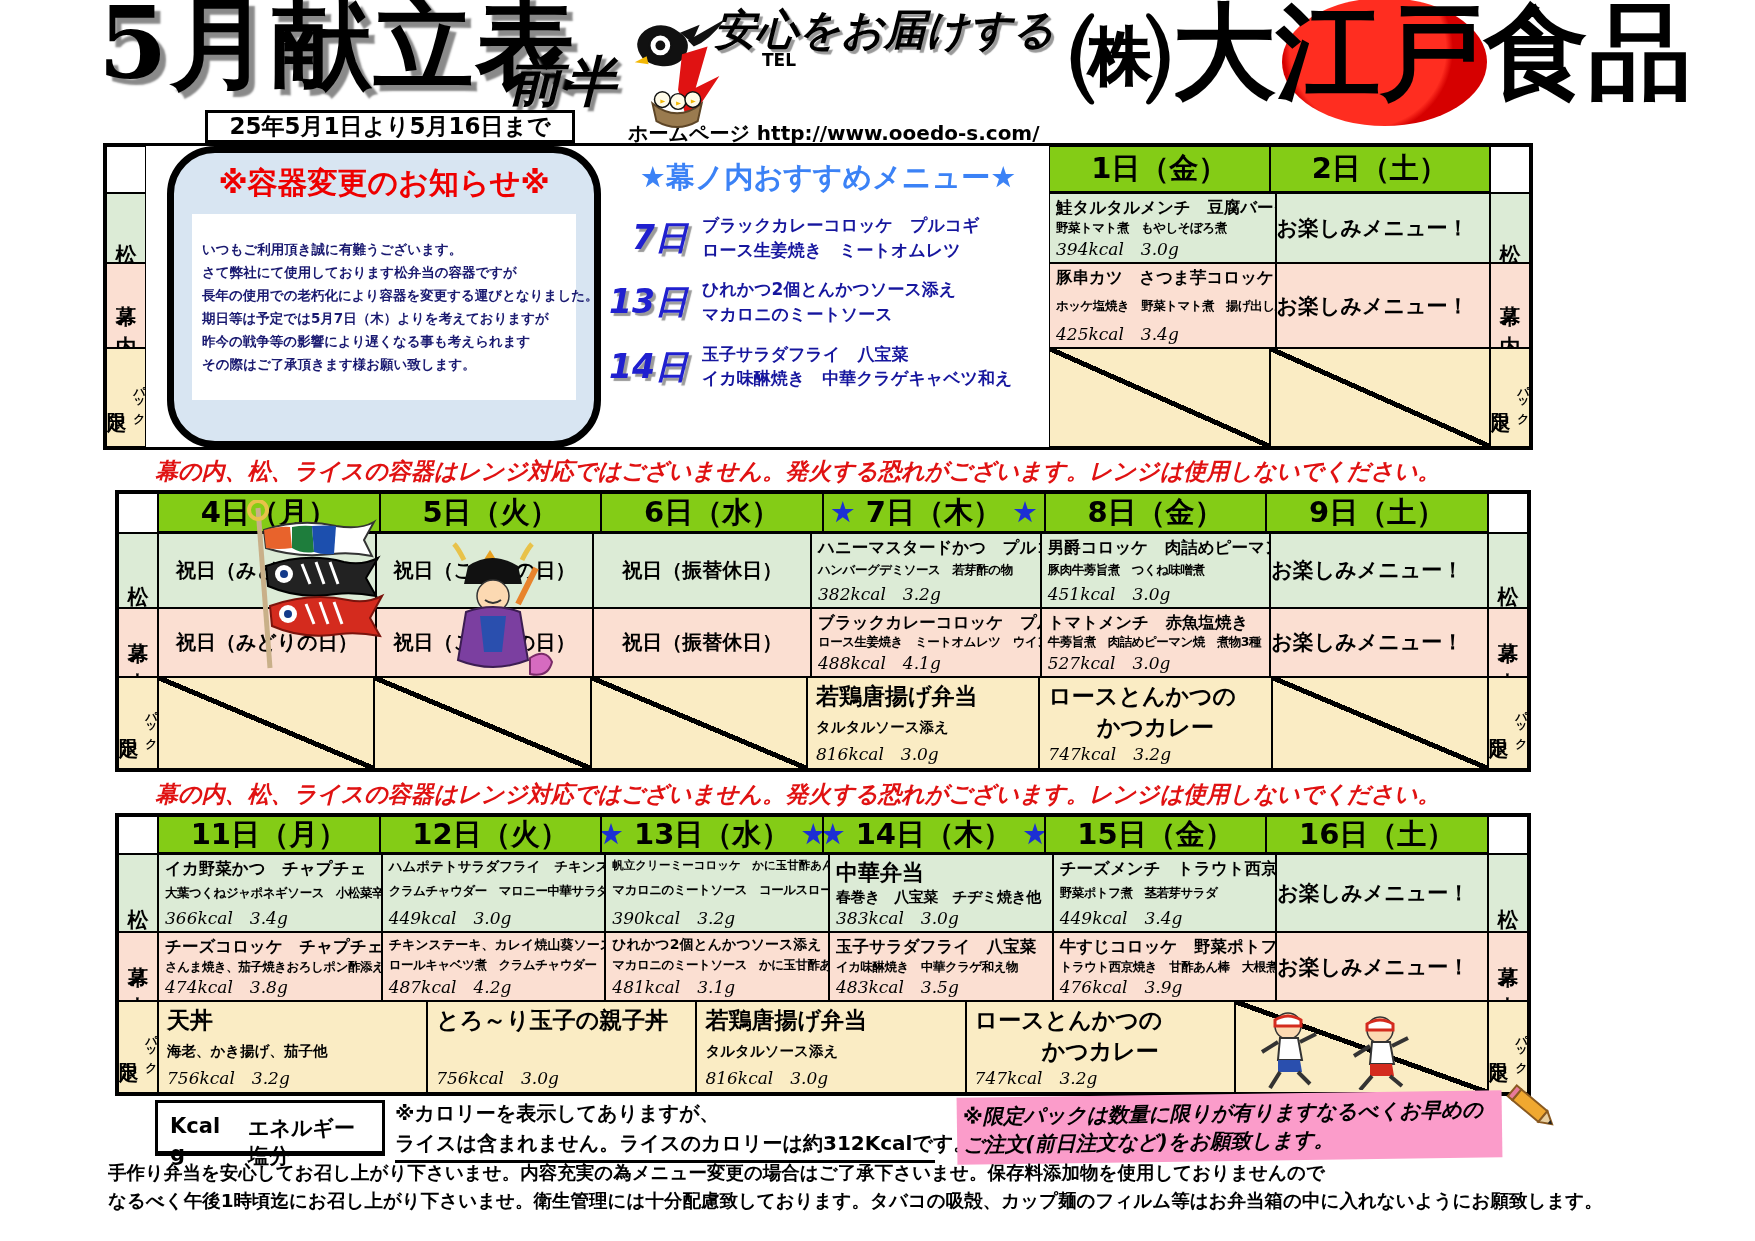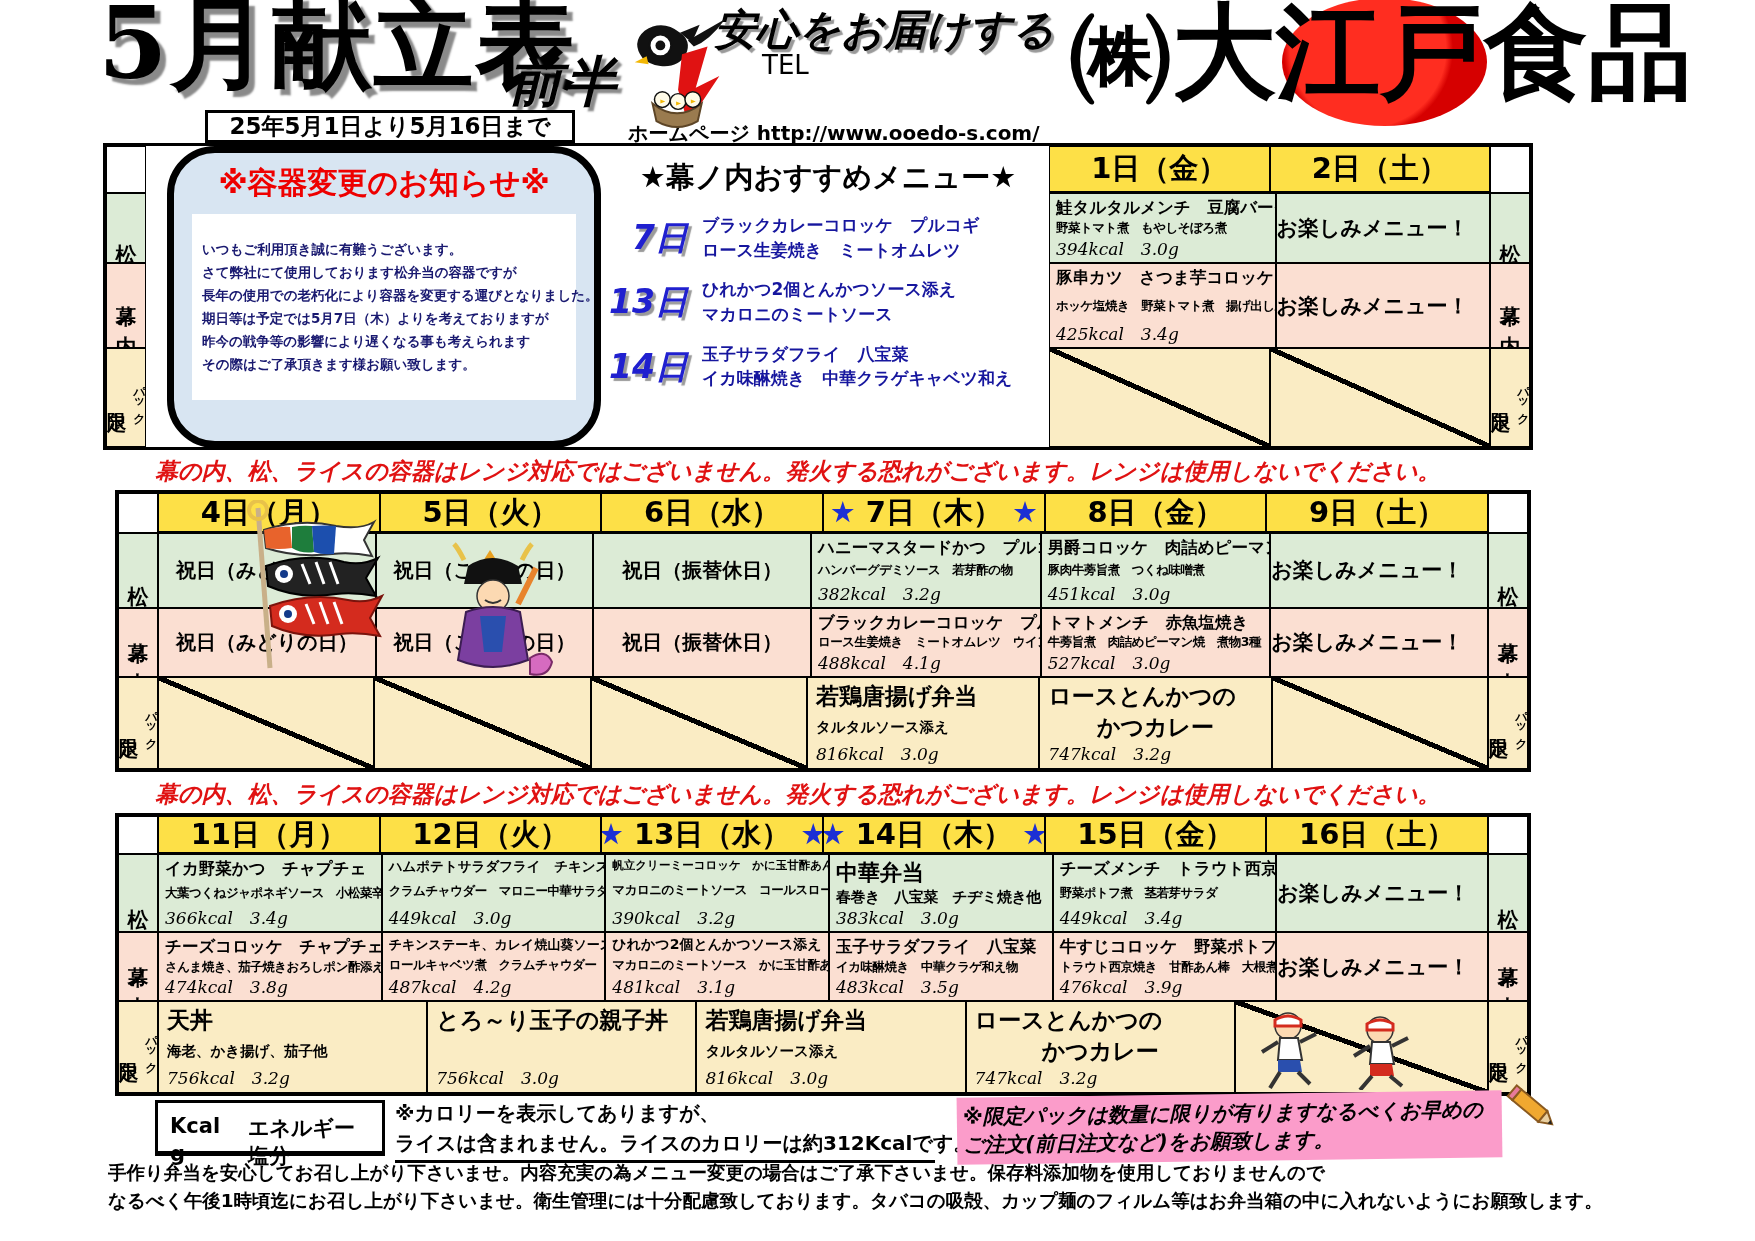--- a/index.html
+++ b/index.html
@@ -10,36 +10,36 @@
 .title{left:98px;top:-22px;font-size:100px;font-weight:900;letter-spacing:2px;
   text-shadow:6px 6px 2px #8a8a8a;font-family:"DejaVu Serif",serif}
 .zenhan{left:508px;top:46px;font-size:54px;font-weight:900;font-style:italic;
   text-shadow:4px 4px 2px #8a8a8a;font-family:"DejaVu Serif",serif}
 .datebox{left:205px;top:110px;width:370px;height:33px;border:3px solid #000;
   display:flex;align-items:center;justify-content:center;font-size:23px;font-weight:900}
 .slogan{left:714px;top:2px;font-size:42px;font-weight:900;font-style:italic;
   text-shadow:3px 3px 1px #999;font-family:"DejaVu Serif",serif;white-space:nowrap}
 .contact{display:flex;align-items:baseline;gap:12px;white-space:nowrap}
 .tel{left:762px;top:50px}.fax{left:756px;top:91px}
-.contact .cl{font-size:26px;font-weight:400}
+.contact .cl{font-size:17px;font-weight:700}
 .contact .cv{font-size:37px;font-weight:900;letter-spacing:1px}
 .homepage{left:628px;top:120px;font-size:20px;font-weight:900;white-space:nowrap}
 .logo{left:1068px;top:-16px;font-size:104px;font-weight:900;white-space:nowrap;
   font-family:"DejaVu Serif",serif}
 .logo .seal{position:absolute;left:214px;top:14px;width:205px;height:128px;border-radius:50%;
   background:radial-gradient(circle at 42% 40%,#ff2d20 0 55%,#d60000 60%);z-index:0}
 .logo .lt{position:relative;z-index:1}
 
 .blk{border:3px solid #000;display:flex;flex-direction:column;background:#fff}
 .trow{display:flex}
 .cell{border:1.5px solid #000;overflow:hidden}
 .lab{width:40px;flex:0 0 40px;display:flex;align-items:center;justify-content:center;background:#fff}
 .day{flex:1 1 0;min-width:0}
 .mid{flex:0 0 903px;border:0;background:#fff}
-.dh{background:#fde047;display:flex;align-items:center;justify-content:center;gap:10px;
+.dh{background:#84cc16;display:flex;align-items:center;justify-content:center;gap:10px;
   font-size:29px;font-weight:900;border-bottom:2.5px solid #000;white-space:nowrap}
 .star{color:#1c2fd4;font-size:29px;line-height:1}
 .bg-m{background:#dcebd6}.bg-k{background:#fbdfd2}.bg-g{background:#faecc4}
 .vtext{writing-mode:vertical-rl;text-orientation:upright;font-weight:900;font-size:21px;letter-spacing:3px}
 .gwrap{display:flex;align-items:center}
 .gb{writing-mode:vertical-rl;text-orientation:upright;font-weight:900;font-size:19px}
 .gs{writing-mode:vertical-rl;text-orientation:upright;font-weight:bold;font-size:12px}
 .menu{display:flex;flex-direction:column;justify-content:space-between;padding:3px 6px 1px}
 .m1{font-size:16.5px;font-weight:900;white-space:nowrap}
 .m2{font-size:12.5px;font-weight:bold;white-space:nowrap;letter-spacing:-0.5px}
@@ -59,21 +59,21 @@
 .b2r1{height:40px}.b2r2{height:84px}.b2r3{height:78px}.b2r4{flex:1}
 .blk3{left:115px;top:813px;width:1416px;height:283px}
 .b3r1{height:38px}.b3r2{height:80px}.b3r3{height:77px}.b3r4{flex:1}
 
 .notice{left:167px;top:146px;width:434px;height:302px;background:#d8e5f2;border:7px solid #000;
   border-radius:48px;z-index:6;padding:8px 4px}
 .ntitle{color:#ee0000;font-size:30px;font-weight:900;text-align:center;margin-top:2px;white-space:nowrap}
 .nbody{background:#fff;margin:10px 14px 0;padding:24px 10px;color:#191970;font-size:13.5px;
   font-weight:900;line-height:1.7;white-space:nowrap}
 .reco{left:606px;top:158px;width:444px;z-index:5}
-.rtitle{color:#000000;font-size:29px;font-weight:900;text-align:center;white-space:nowrap}
+.rtitle{color:#3b82f6;font-size:29px;font-weight:900;text-align:center;white-space:nowrap}
 .ritem{display:flex;margin-top:15px;align-items:center}
 .rday{flex:0 0 86px;text-align:right;font-size:33px;font-weight:900;font-style:italic;color:#2020cf;
   text-shadow:3px 3px 1px #9a9a9a;line-height:1;padding-right:4px}
 .rlines{margin-left:10px;color:#16169e;font-weight:900;font-size:17px;line-height:1.45;white-space:nowrap}
 
 .warn{left:155px;width:1345px;font-size:23px;font-weight:900;font-style:italic;color:#e01212;white-space:nowrap}
 .w1{top:456px}.w2{top:779px}
 .legbox{left:155px;top:1100px;width:230px;height:56px;border:3px solid #000;border-bottom-width:5px;
   padding:11px 12px;display:flex;flex-direction:column;justify-content:space-between;
   font-size:21px;font-weight:900}

